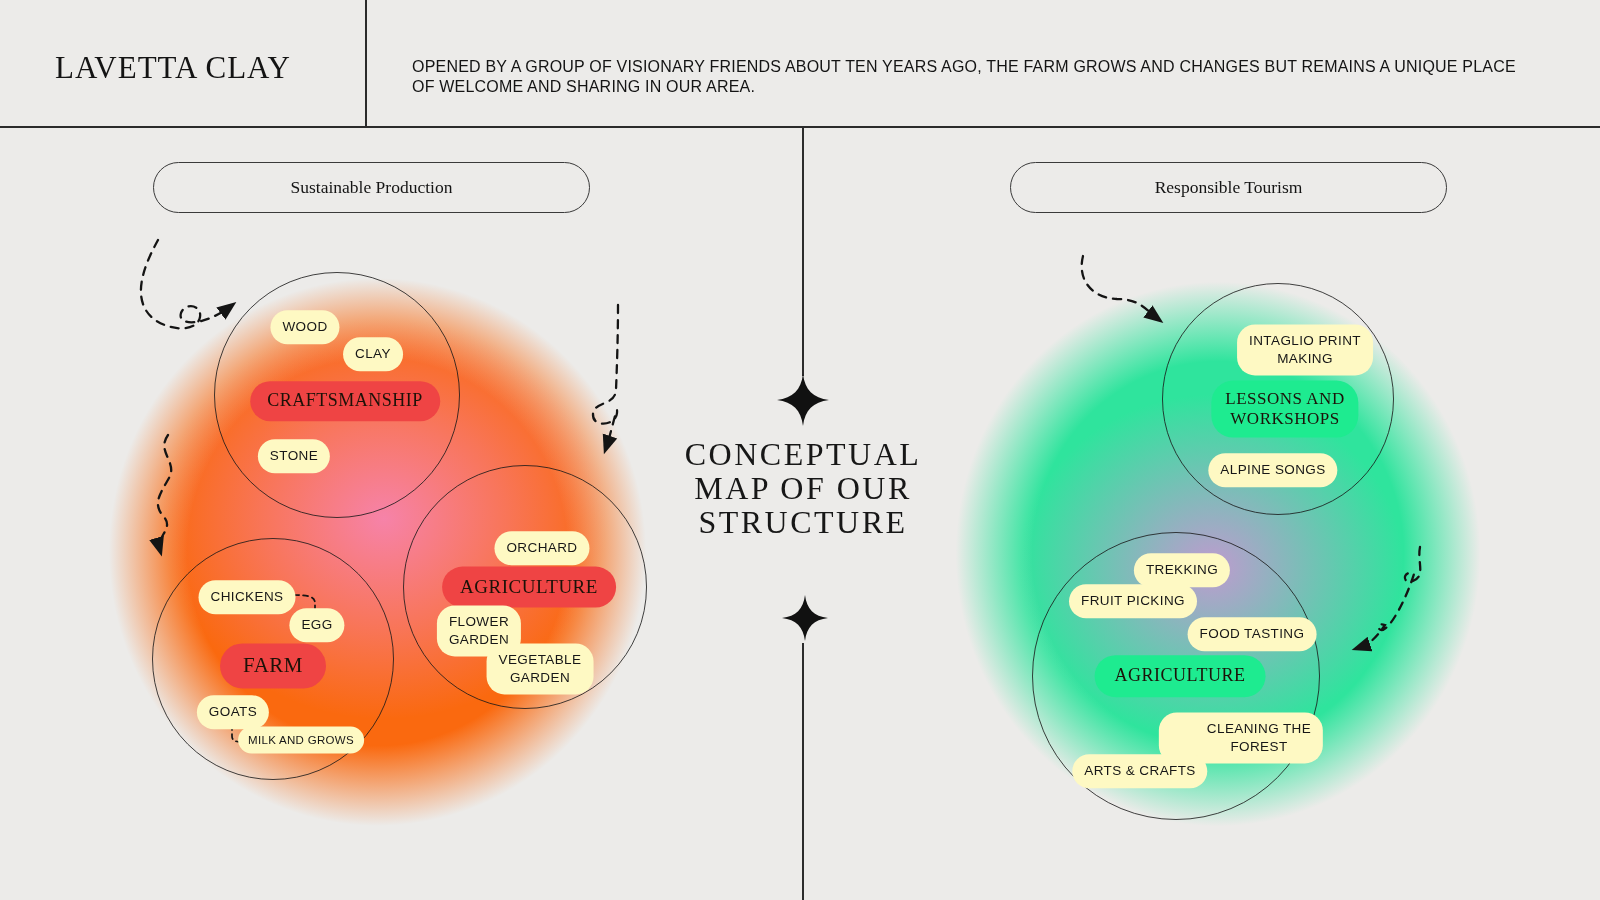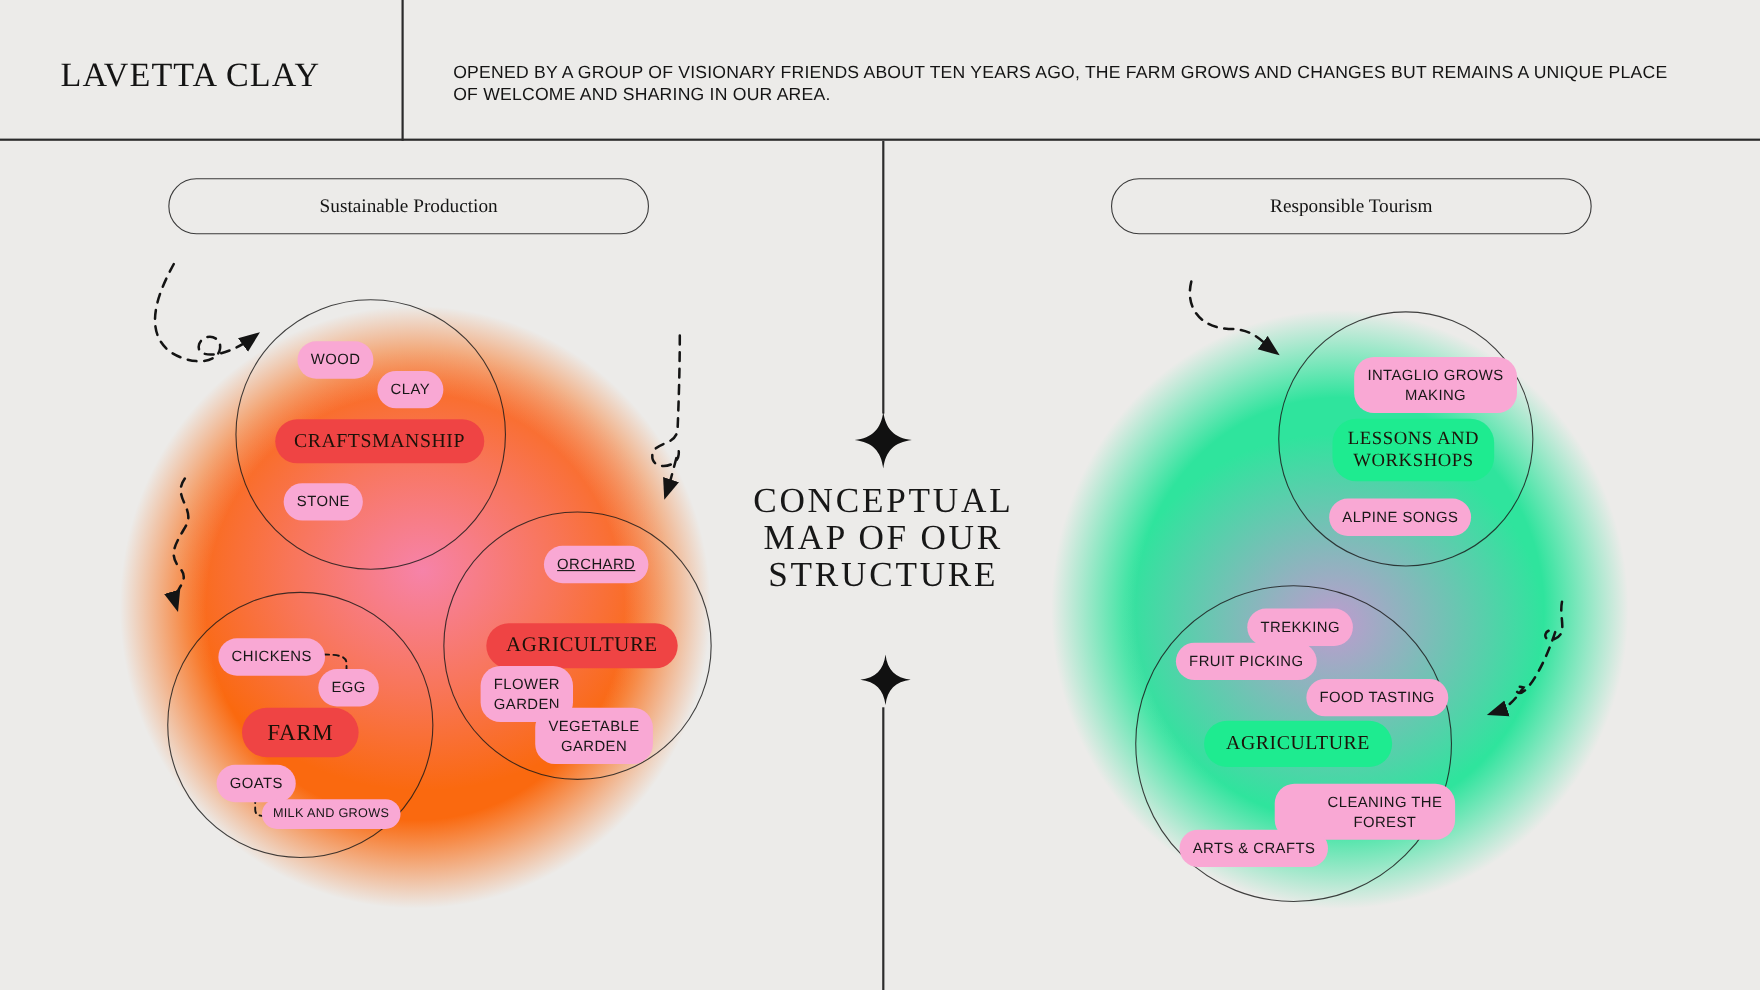--- a/index.html
+++ b/index.html
@@ -52,21 +52,21 @@
   }
 
   
   .circle { position:absolute; border:1.2px solid rgba(25,25,25,0.82); border-radius:50%; z-index:2; }
 
   
   .deco { position:absolute; left:0; top:0; z-index:3; pointer-events:none; }
 
   
   .pill { position:absolute; transform:translate(-50%,-50%); z-index:4;
-          background:#f9a8d4; color:#171717; border-radius:18px;
+          background:#fef9c3; color:#171717; border-radius:18px;
           font-size:13.5px; letter-spacing:0.4px; line-height:1.3;
           padding:8px 12px; white-space:pre-line; text-align:center; }
   .pill.small { font-size:11.5px; padding:6px 10px; letter-spacing:0.3px; }
   .pill.align-left { text-align:left; }
   .topic { position:absolute; transform:translate(-50%,-50%); z-index:4;
            font-family:"Liberation Serif", serif; color:#1c1208; border-radius:22px;
            white-space:pre-line; text-align:center; letter-spacing:0.5px; line-height:1.2; }
   .topic.orange { background:#ef4444; }
   .topic.green  { background:#1EEB90; }
   .t-craft { font-size:18px; padding:9px 17px; }
@@ -127,34 +127,34 @@
     <path d="M294,595 C306,595 315,596 315,603 L315,613"></path>
     <path d="M232,725 L232,736 C232,742 238,742 245,742"></path>
   </g>
 </svg>
 
 <div class="pill" style="left:305px; top:327px;">WOOD</div>
 <div class="pill" style="left:373px; top:354px;">CLAY</div>
 <div class="topic orange t-craft" style="left:345px; top:401px;">CRAFTSMANSHIP</div>
 <div class="pill" style="left:294px; top:456px;">STONE</div>
 
-<div class="pill" style="left:542px; top:513px;text-decoration:underline;">ORCHARD</div>
+<div class="pill" style="left:542px; top:548px;">ORCHARD</div>
 <div class="topic orange t-agri" style="left:529px; top:587px;">AGRICULTURE</div>
 <div class="pill align-left" style="left:479px; top:631px;">FLOWER
 GARDEN</div>
 <div class="pill" style="left:540px; top:669px;">VEGETABLE
 GARDEN</div>
 
 <div class="pill" style="left:247px; top:597px;">CHICKENS</div>
 <div class="pill" style="left:317px; top:625px;">EGG</div>
 <div class="topic orange t-farm" style="left:273px; top:666px;">FARM</div>
 <div class="pill" style="left:233px; top:712px;">GOATS</div>
 <div class="pill small" style="left:301px; top:740px;">MILK AND GROWS</div>
 
-<div class="pill" style="left:1305px; top:350px;">INTAGLIO GROWS
+<div class="pill" style="left:1305px; top:350px;">INTAGLIO PRINT
 MAKING</div>
 <div class="topic green t-less" style="left:1285px; top:409px;">LESSONS AND
 WORKSHOPS</div>
 <div class="pill" style="left:1273px; top:470px;">ALPINE SONGS</div>
 
 <div class="pill" style="left:1182px; top:570px;">TREKKING</div>
 <div class="pill" style="left:1133px; top:601px;">FRUIT PICKING</div>
 <div class="pill" style="left:1252px; top:634px;">FOOD TASTING</div>
 <div class="topic green t-exp" style="left:1180px; top:676px;">AGRICULTURE</div>
 <div class="pill" style="left:1241px; top:738px;padding-left:48px;">CLEANING THE

